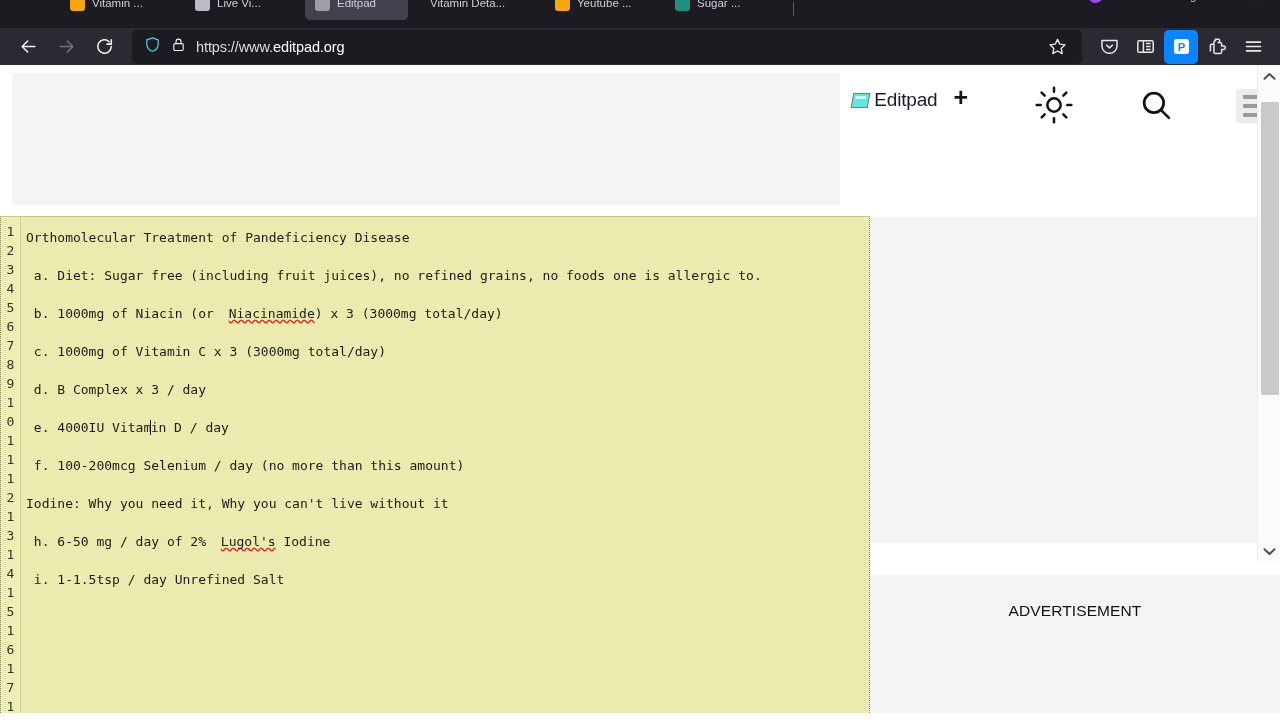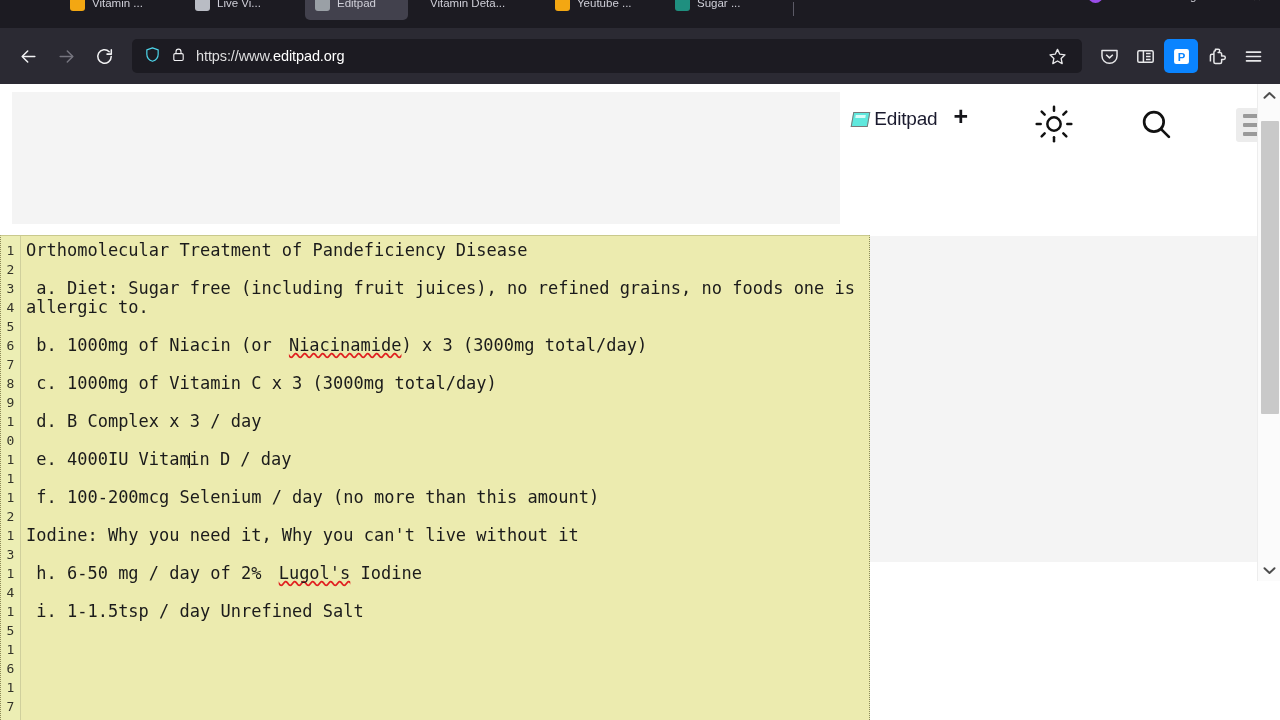--- a/index.html
+++ b/index.html
@@ -65,21 +65,21 @@
     white-space: nowrap;
   }
   .win-btn {
     position: absolute;
     top: -10px;
     color: #c9c9d2;
     font-size: 12px;
   }
 
   #navbar {
-    height: 56px;
+    height: 37px;
     display: flex;
     align-items: center;
     padding: 0 10px;
     gap: 2px;
     background: #2b2a33;
   }
   .nav-btn {
     width: 36px; height: 36px;
     display: flex; align-items: center; justify-content: center;
     border-radius: 5px;
@@ -224,23 +224,23 @@
     line-height: 19px;
     color: #33332a;
     text-align: center;
     padding-top: 5px;
     overflow: hidden;
   }
   #gutter div { height: 19px; }
 
   #editor-text {
     flex: 1;
-    padding: 5px 6px 0 5px;
+    padding: 11px 6px 0 5px;
     font-family: "DejaVu Sans Mono", monospace;
-    font-size: 17px;
+    font-size: 13px;
     line-height: 19px;
     color: #1b1b1b;
     white-space: pre-wrap;
     word-break: normal;
     overflow: hidden;
     position: relative;
   }
   .ed-line { min-height: 19px; }
   .misspell {
     text-decoration: underline wavy #e02020;
@@ -494,20 +494,23 @@
           <div>1</div>
           <div>7</div>
           <div>1</div>
         </div>
       <div id="editor-text"><div class="ed-line">Orthomolecular Treatment of Pandeficiency Disease</div><div class="ed-line"></div><div class="ed-line"> a. Diet: Sugar free (including fruit juices), no refined grains, no foods one is allergic to.</div><div class="ed-line"></div><div class="ed-line"> b. 1000mg of Niacin (or <span class="misspell">Niacinamide</span>) x 3 (3000mg total/day)</div><div class="ed-line"></div><div class="ed-line"> c. 1000mg of Vitamin C x 3 (3000mg total/day)</div><div class="ed-line"></div><div class="ed-line"> d. B Complex x 3 / day</div><div class="ed-line"></div><div class="ed-line"> e. 4000IU Vitam<span class="caret"></span>in D / day</div><div class="ed-line"></div><div class="ed-line"> f. 100-200mcg Selenium / day (no more than this amount)</div><div class="ed-line"></div><div class="ed-line">Iodine: Why you need it, Why you can't live without it</div><div class="ed-line"></div><div class="ed-line"> h. 6-50 mg / day of 2% <span class="misspell">Lugol's</span> Iodine</div><div class="ed-line"></div><div class="ed-line"> i. 1-1.5tsp / day Unrefined Salt</div></div>
     </div>
 
     <div id="sidebar">
       <div id="side-ad-top"></div>
       <div id="side-gap"></div>
+      <div id="side-ad-bottom">
+        <div id="ad-label">ADVERTISEMENT</div>
+      </div>
     </div>
 
     <div id="page-scrollbar">
       <div class="sb-arrow">
         <svg width="13" height="9" viewBox="0 0 14 9" fill="none" stroke="#4d4d4d" stroke-width="2.1" stroke-linecap="round" stroke-linejoin="round">
             <polyline points="1.6,7 7,1.8 12.4,7"></polyline>
           </svg>
       </div>
       <div id="sb-thumb" style="top: 37px; height: 293px;"></div>
       <div class="sb-arrow bottom">

